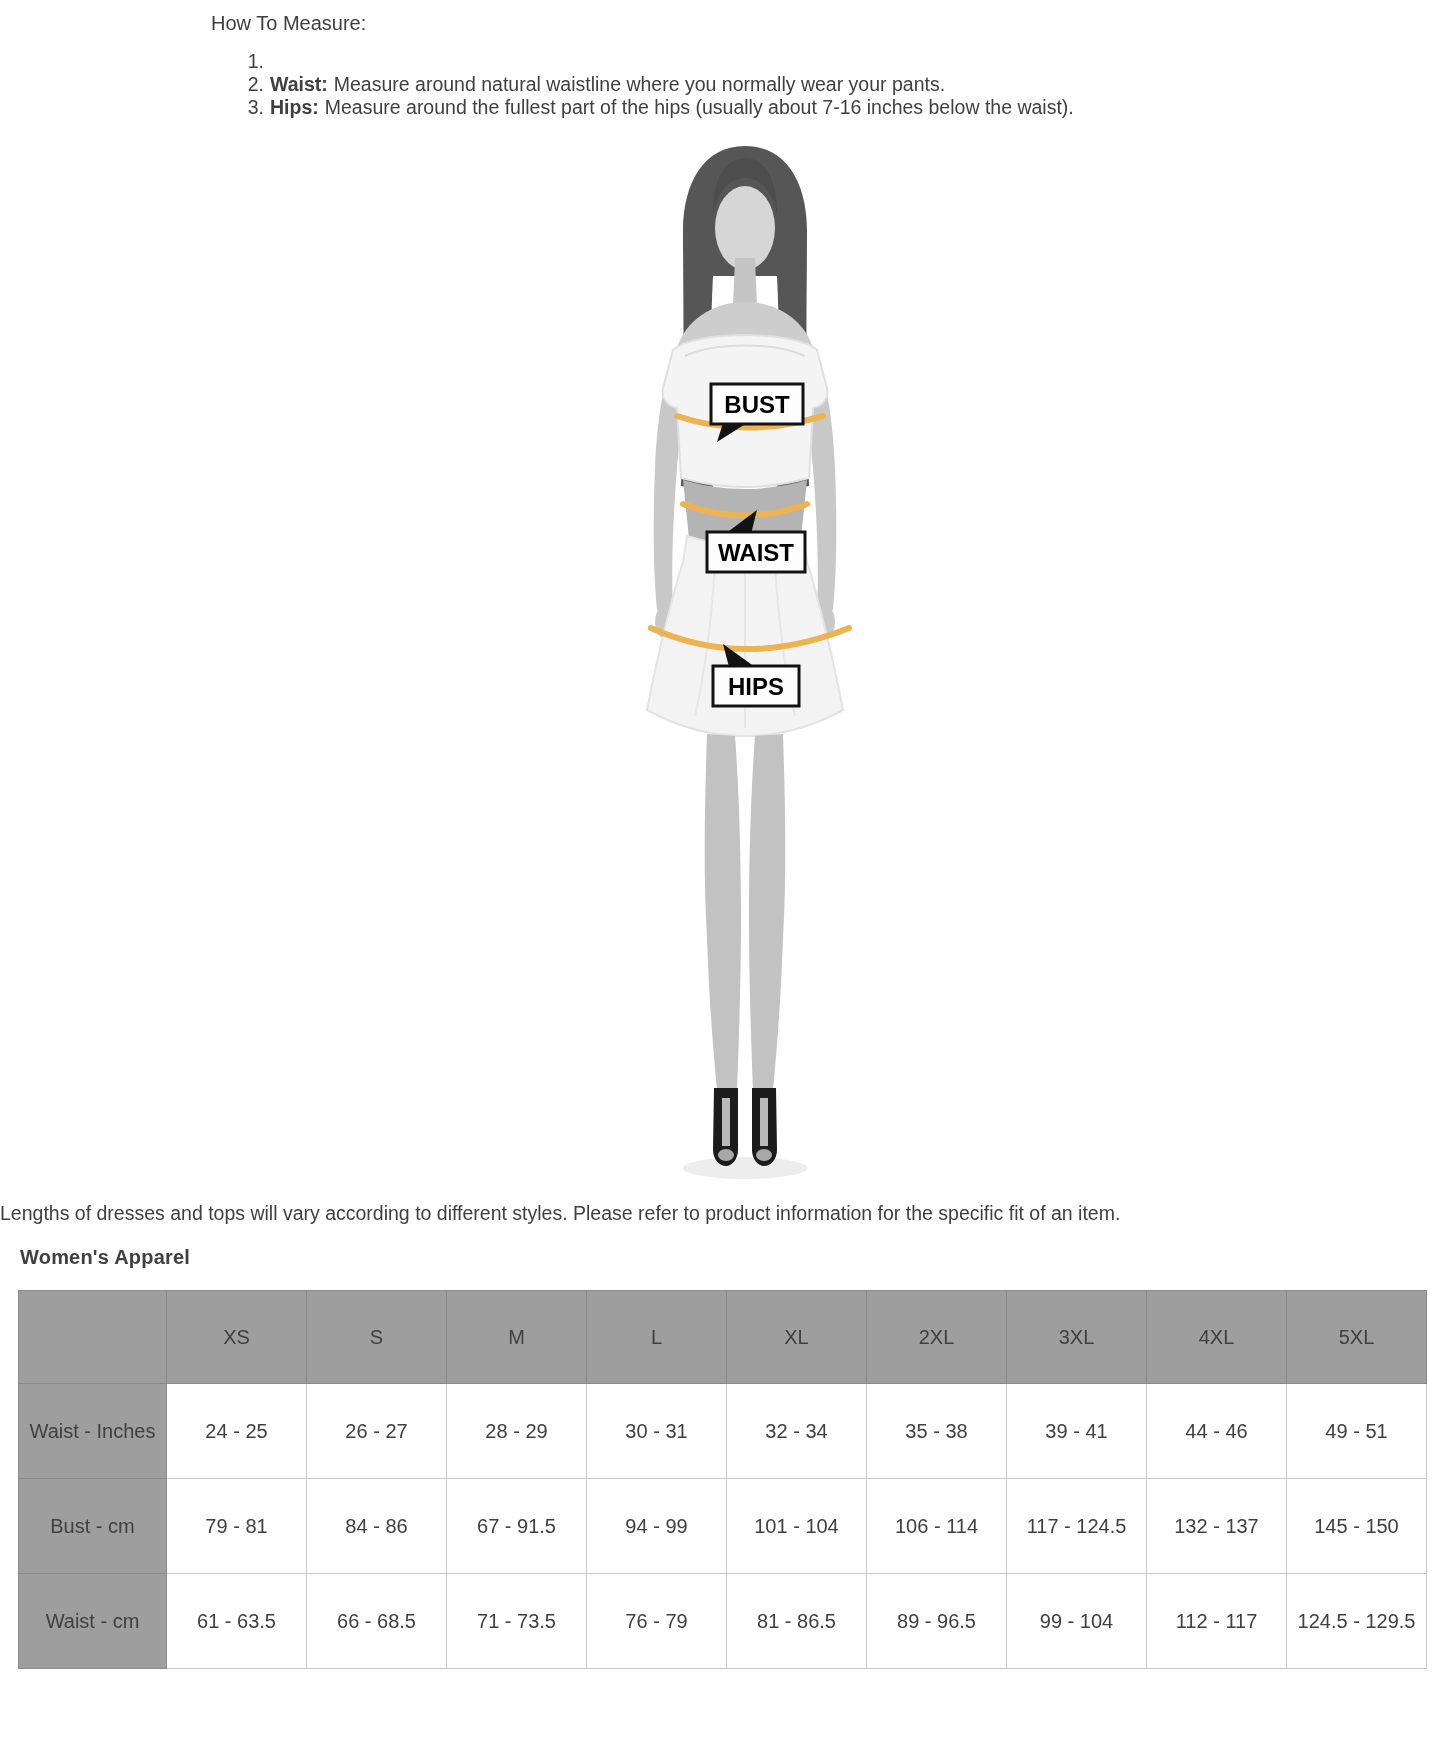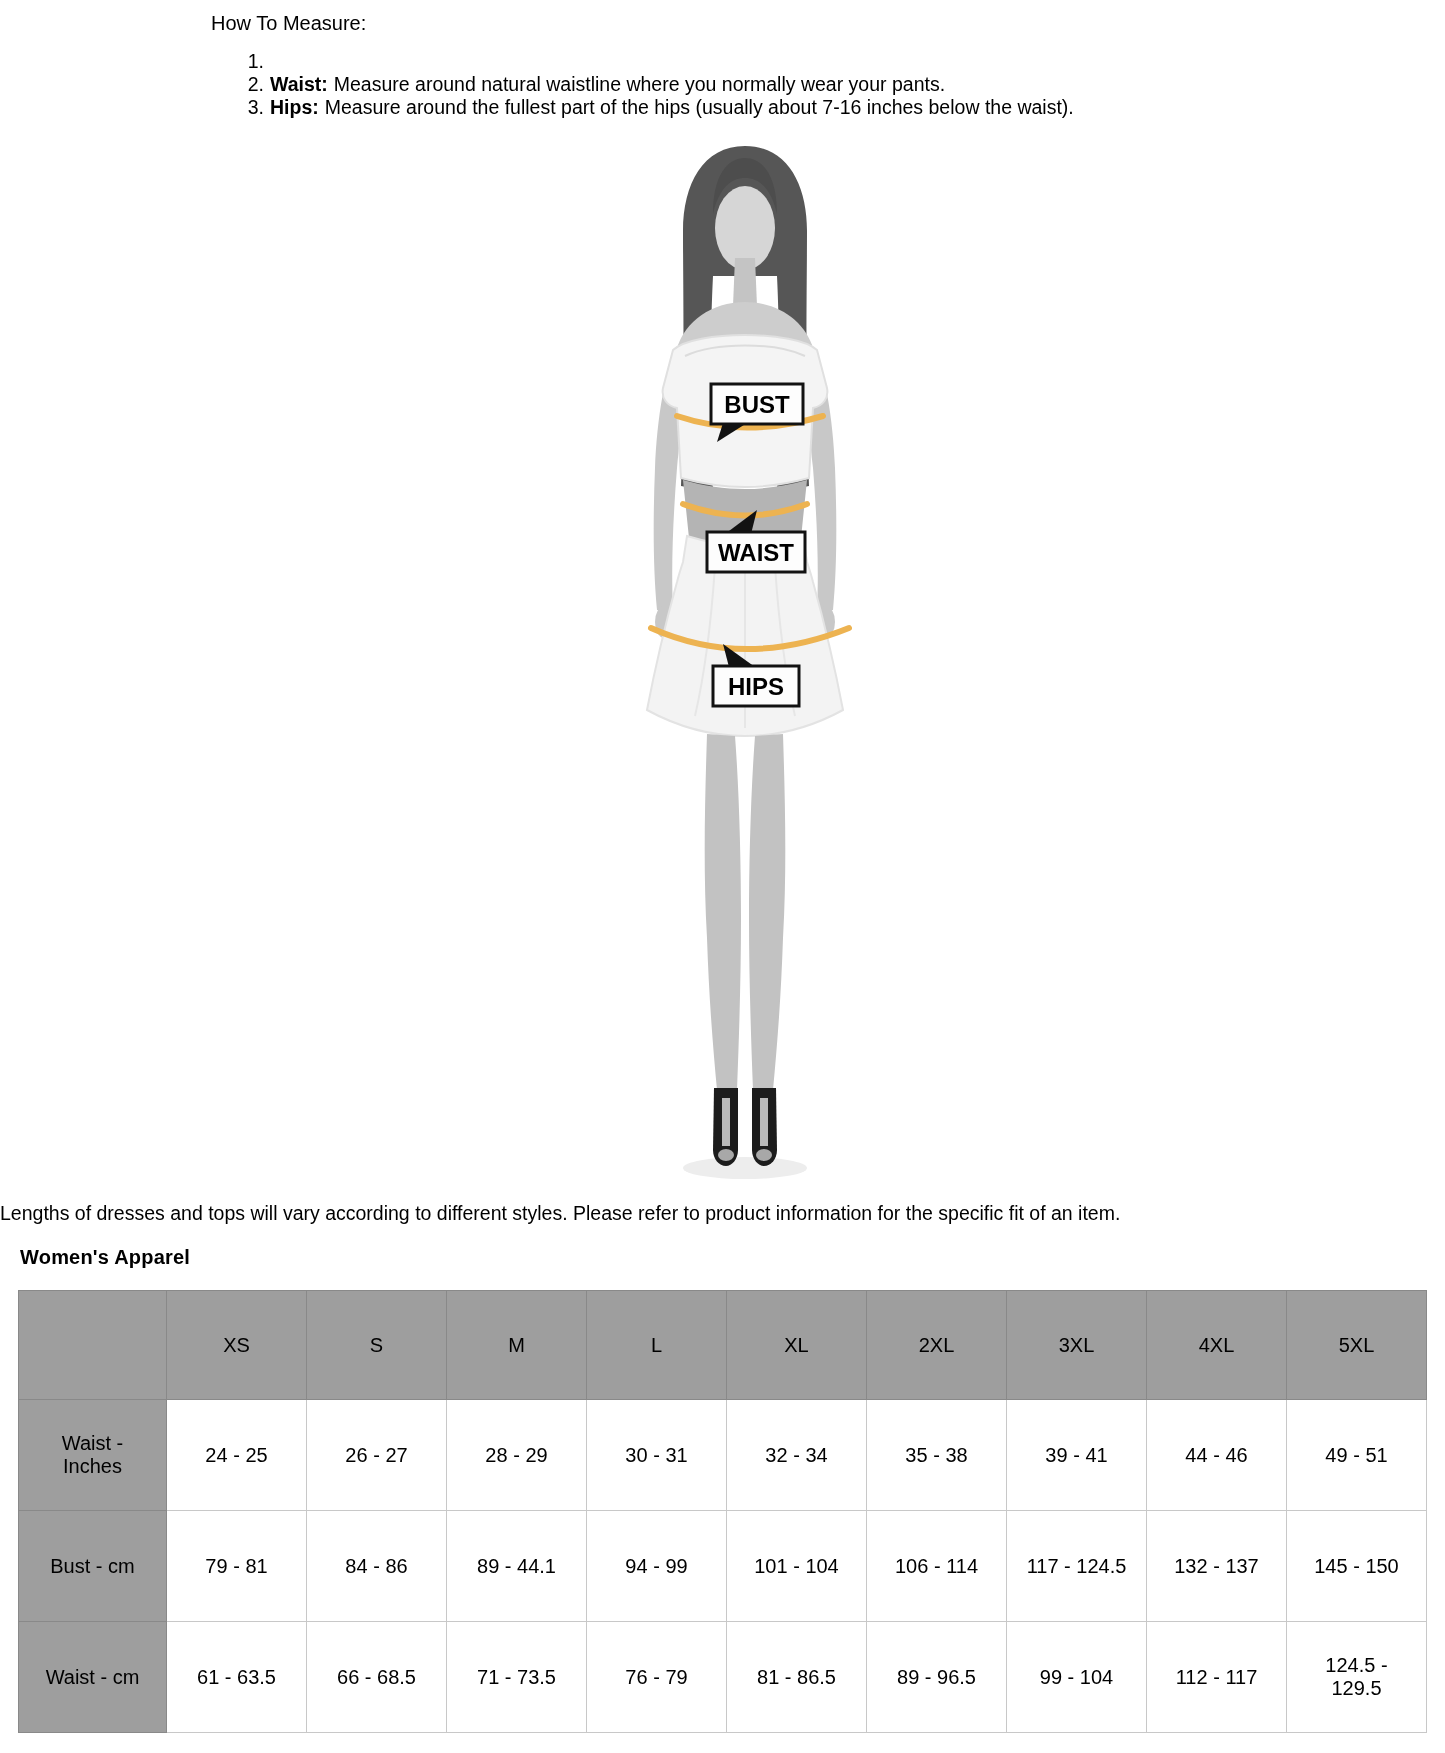--- a/index.html
+++ b/index.html
@@ -1,29 +1,29 @@
 <!DOCTYPE html>
 <html><head>
 <meta charset="utf-8">
 <style>
   html,body { margin:0; padding:0; background:#ffffff; }
   .page {
     position:relative; width:1445px; height:1753px; background:#ffffff;
-    font-family:"Liberation Sans", sans-serif; color:#000000; overflow:hidden;
+    font-family:"Liberation Sans", sans-serif; color:#404040; overflow:hidden;
   }
   .htm-title { position:absolute; left:211px; top:12px; font-size:20px; }
   .steps { position:absolute; left:240px; top:50px; font-size:19.5px; }
   .step { display:flex; line-height:23px; }
   .step-num { width:24px; text-align:right; margin-right:6px; font-weight:bold; }
   .step-term { font-weight:bold; margin-right:6px; }
   .figure-wrap { position:absolute; left:595px; top:136px; width:300px; height:1060px; }
   .note { position:absolute; left:0; top:1202px; width:1290px; text-align:left; font-size:19.5px; }
   .apparel-title { position:absolute; left:20px; top:1246px; font-size:20px; font-weight:bold; letter-spacing:0.2px; }
   .size-table { position:absolute; left:18px; top:1290px; width:1409px; border-collapse:collapse; table-layout:fixed; }
-  .size-table th, .size-table td { text-align:center; vertical-align:middle; font-size:20px; font-weight:normal; padding:12px; }
+  .size-table th, .size-table td { text-align:center; vertical-align:middle; font-size:20px; font-weight:normal; padding:4px; }
   .size-table thead th { background:#9e9e9e; border:1px solid #898989; height:84px; }
   .size-table tbody th { background:#9e9e9e; border:1px solid #898989; }
   .size-table tbody td { background:#ffffff; border:1px solid #c8c8c8; height:86px; }
   svg text.fig-label { font-family:"Liberation Sans", sans-serif; font-size:24px; font-weight:bold; }
 </style>
 </head>
 <body>
 
 <div class="page">
 
@@ -130,21 +130,21 @@
           <td>32 - 34</td>
           <td>35 - 38</td>
           <td>39 - 41</td>
           <td>44 - 46</td>
           <td>49 - 51</td>
         </tr>
         <tr>
           <th>Bust - cm</th>
           <td>79 - 81</td>
           <td>84 - 86</td>
-          <td>89 - 44.1</td>
+          <td>67 - 91.5</td>
           <td>94 - 99</td>
           <td>101 - 104</td>
           <td>106 - 114</td>
           <td>117 - 124.5</td>
           <td>132 - 137</td>
           <td>145 - 150</td>
         </tr>
         <tr>
           <th>Waist - cm</th>
           <td>61 - 63.5</td>

